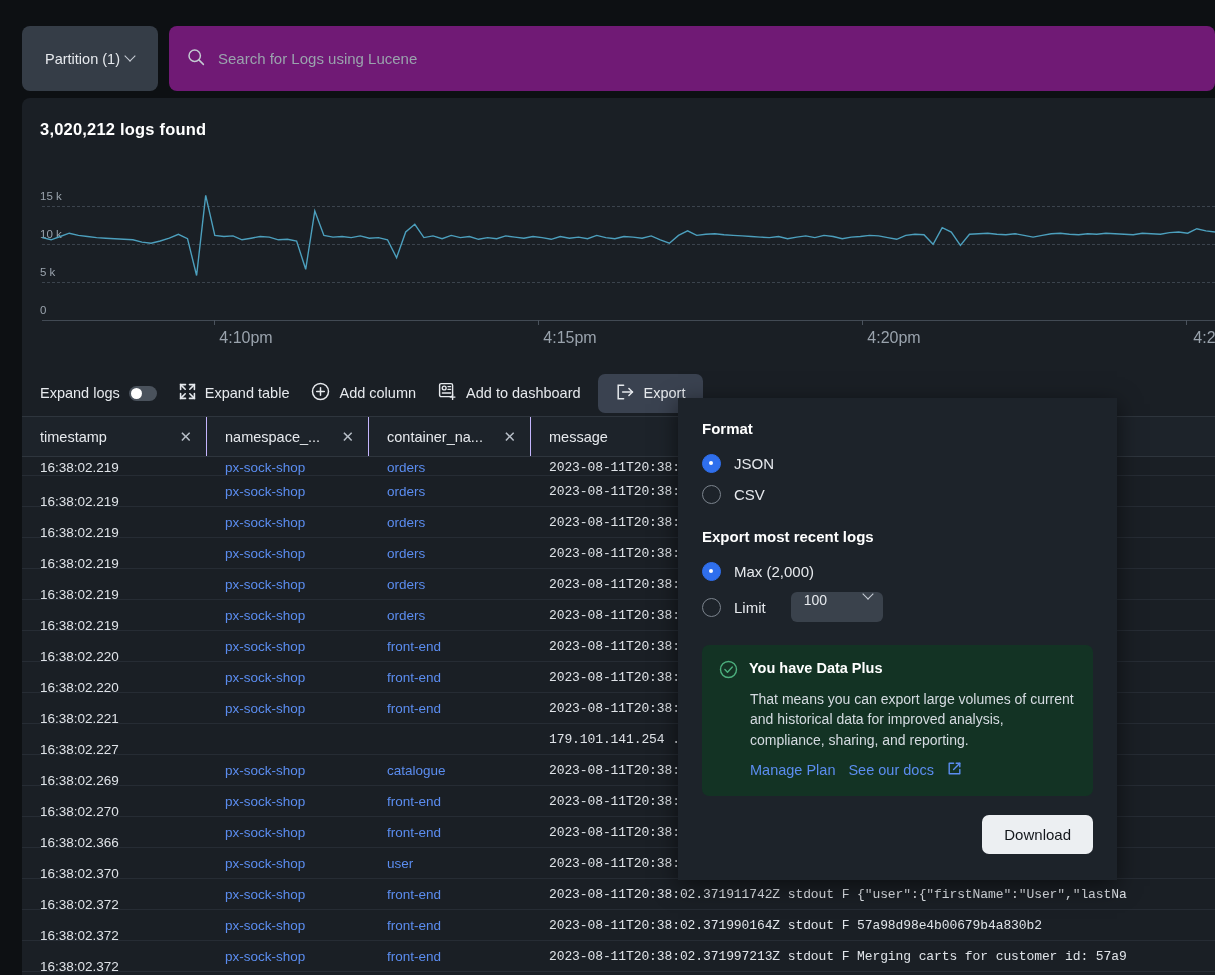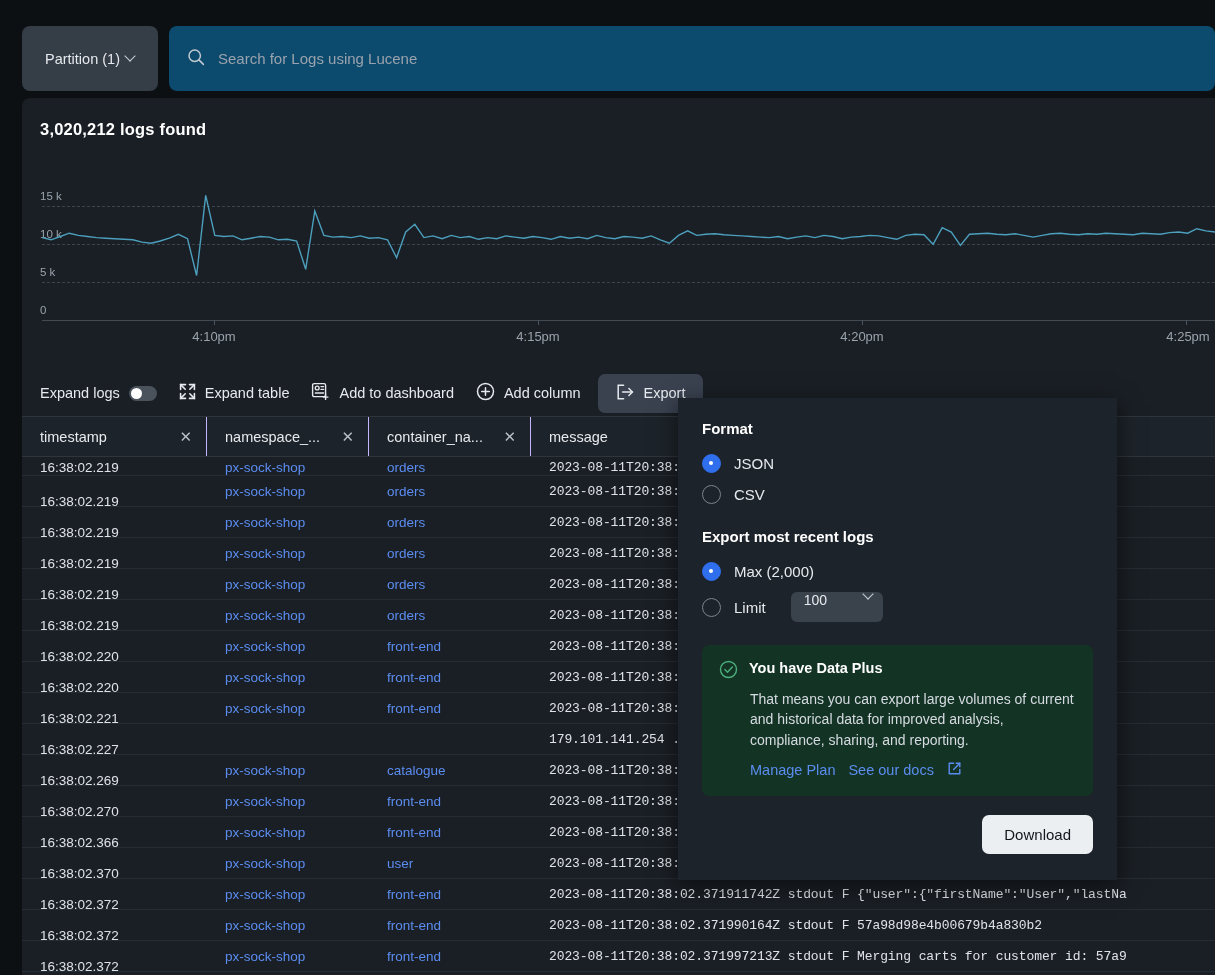--- a/index.html
+++ b/index.html
@@ -21,21 +21,21 @@
     display: flex; align-items: center; justify-content: center; gap: 6px;
     color: #e6e9ed; font-size: 14.5px; cursor: pointer; user-select: none;
   }
   .chev { display: inline-block; width: 9px; height: 9px; position: relative; top: -2px; }
   .chev::after {
     content: ""; position: absolute; left: 0; top: 0;
     width: 7px; height: 7px; border-right: 1.6px solid #c8ced6; border-bottom: 1.6px solid #c8ced6;
     transform: rotate(45deg);
   }
   .searchbox {
-    flex: 1; margin-left: 11px; background: #0c4a6e; border-radius: 8px;
+    flex: 1; margin-left: 11px; background: #701a75; border-radius: 8px;
     display: flex; align-items: center; gap: 13px; padding: 0 18px;
   }
   .search-ph { color: #9aa3ad; font-size: 15px; }
 
   
   .results {
     position: absolute; left: 22px; top: 98px; width: 1193px; height: 877px;
     background: #1a1f25; border-radius: 8px 0 0 0; overflow: hidden;
   }
   .logs-found {
@@ -48,21 +48,21 @@
   .ylabel {
     position: absolute; left: 18px; color: #9aa3ad; font-size: 11.5px;
     transform: translateY(-50%);
   }
   .gridline {
     position: absolute; left: 20px; right: 0; height: 0;
     border-top: 1px dashed #3b434d;
   }
   .axisline { position: absolute; left: 20px; right: 0; border-top: 1px solid #424a54; }
   .xlabel {
-    position: absolute; color: #9aa3ad; font-size: 13px; transform: translateX(-50%);
+    position: absolute; color: #9aa3ad; font-size: 16px; transform: translateX(-50%); margin-left: 32px;
   }
   .xtick { position: absolute; width: 1px; height: 5px; background: #4b535d; }
   .chart-svg { position: absolute; left: 20px; top: 0; }
 
   
   .toolbar {
     display: flex; align-items: center; gap: 0; padding-left: 18px; height: 46px;
     margin-top: 2px;
   }
   .tb-item {
@@ -216,42 +216,42 @@
               <path d="M1.6 15.4L6.2 10.8"></path>
             <path d="M10.5 15.4h4.9V10.5"></path>
               <path d="M15.4 15.4L10.8 10.8"></path>
           </svg>
         </span>
         <span>Expand table</span>
       </div>
 
       <div class="tb-item">
         <span>
+          <svg width="19" height="19" viewBox="0 0 19 19" fill="none" stroke="#e6e9ed" stroke-width="1.5">
+            <circle cx="9.5" cy="9.5" r="8"></circle>
+              <line x1="9.5" y1="5.7" x2="9.5" y2="13.3" stroke-linecap="round"></line>
+            <line x1="5.7" y1="9.5" x2="13.3" y2="9.5" stroke-linecap="round"></line>
+          </svg>
+        </span>
+        <span>Add column</span>
+      </div>
+
+      <div class="tb-item">
+        <span>
           <svg width="19" height="19" viewBox="0 0 19 19" fill="none" stroke="#e6e9ed" stroke-width="1.4">
             <rect x="1.6" y="1.6" width="13" height="13" rx="1.6"></rect>
             <circle cx="6.2" cy="6.0" r="1.9"></circle>
             <line x1="10" y1="4.6" x2="12.6" y2="4.6" stroke-linecap="round"></line>
             <line x1="10" y1="7.4" x2="12.6" y2="7.4" stroke-linecap="round"></line>
             <line x1="4.4" y1="11" x2="12.6" y2="11" stroke-linecap="round"></line>
             <line x1="14.6" y1="12.8" x2="14.6" y2="17.4" stroke-linecap="round"></line>
             <line x1="12.3" y1="15.1" x2="16.9" y2="15.1" stroke-linecap="round"></line>
           </svg>
         </span>
         <span>Add to dashboard</span>
-      </div>
-
-      <div class="tb-item">
-        <span>
-          <svg width="19" height="19" viewBox="0 0 19 19" fill="none" stroke="#e6e9ed" stroke-width="1.5">
-            <circle cx="9.5" cy="9.5" r="8"></circle>
-              <line x1="9.5" y1="5.7" x2="9.5" y2="13.3" stroke-linecap="round"></line>
-            <line x1="5.7" y1="9.5" x2="13.3" y2="9.5" stroke-linecap="round"></line>
-          </svg>
-        </span>
-        <span>Add column</span>
       </div>
 
       <div class="tb-item export">
         <span>
           <svg width="19" height="18" viewBox="0 0 19 18" fill="none" stroke="#e6e9ed" stroke-width="1.5" stroke-linecap="round">
             <path d="M7.6 2.2H2.2v13.6h5.4"></path>
             <line x1="6.6" y1="9" x2="16.4" y2="9"></line>
             <path d="M12.9 5.5L16.4 9l-3.5 3.5"></path>
           </svg>
         </span>

